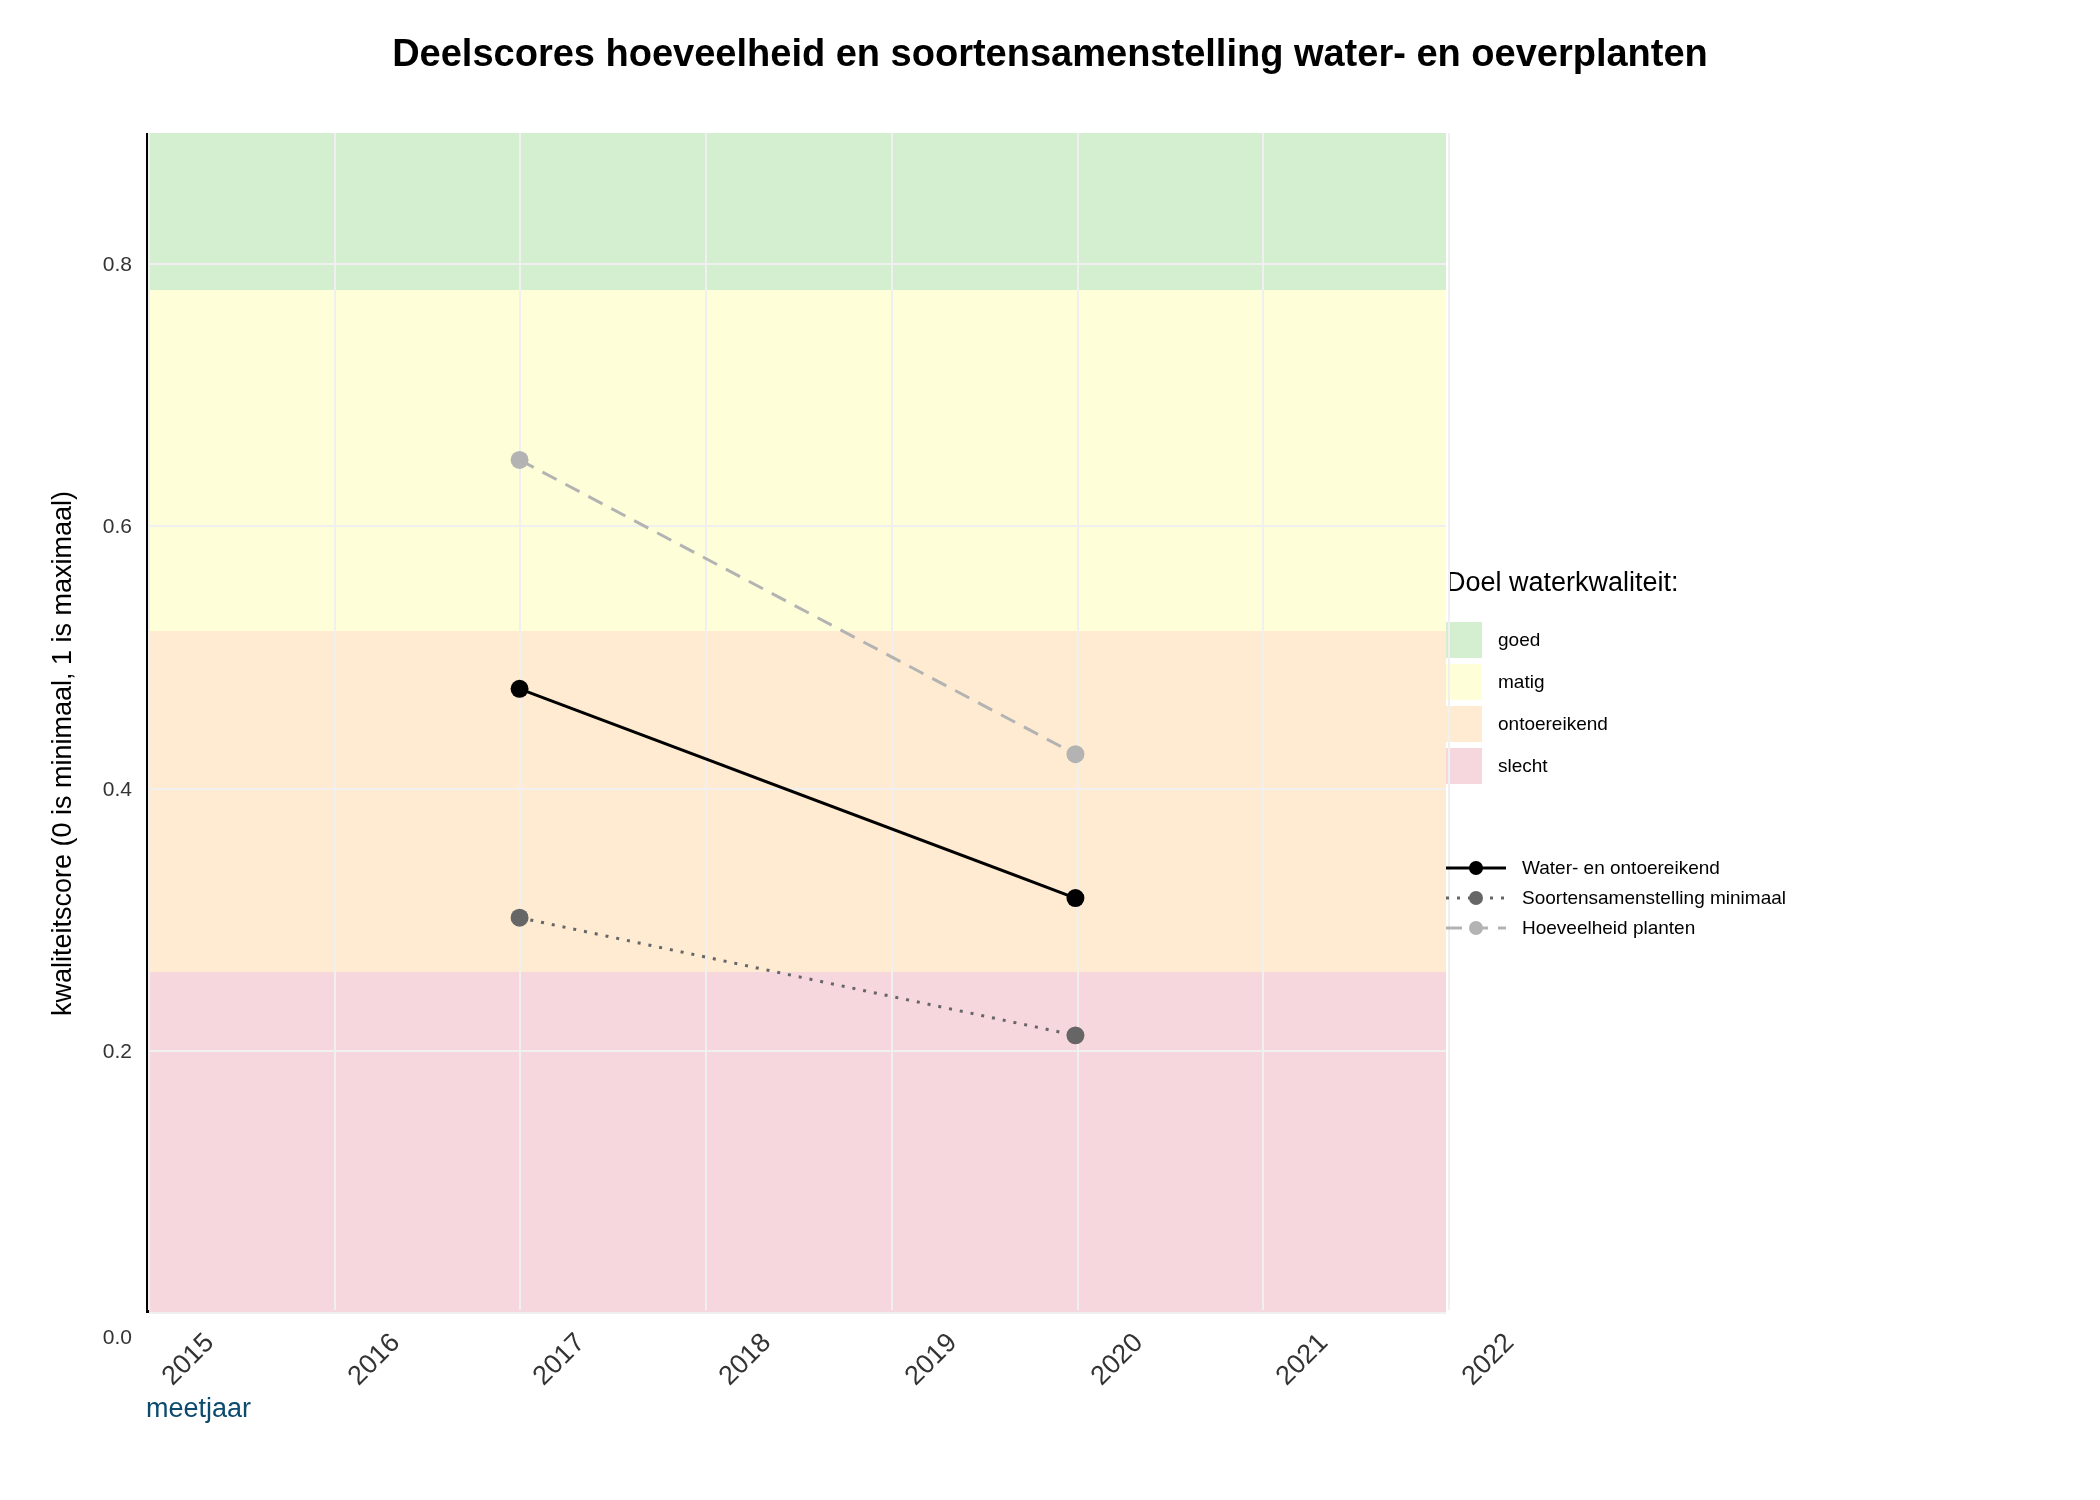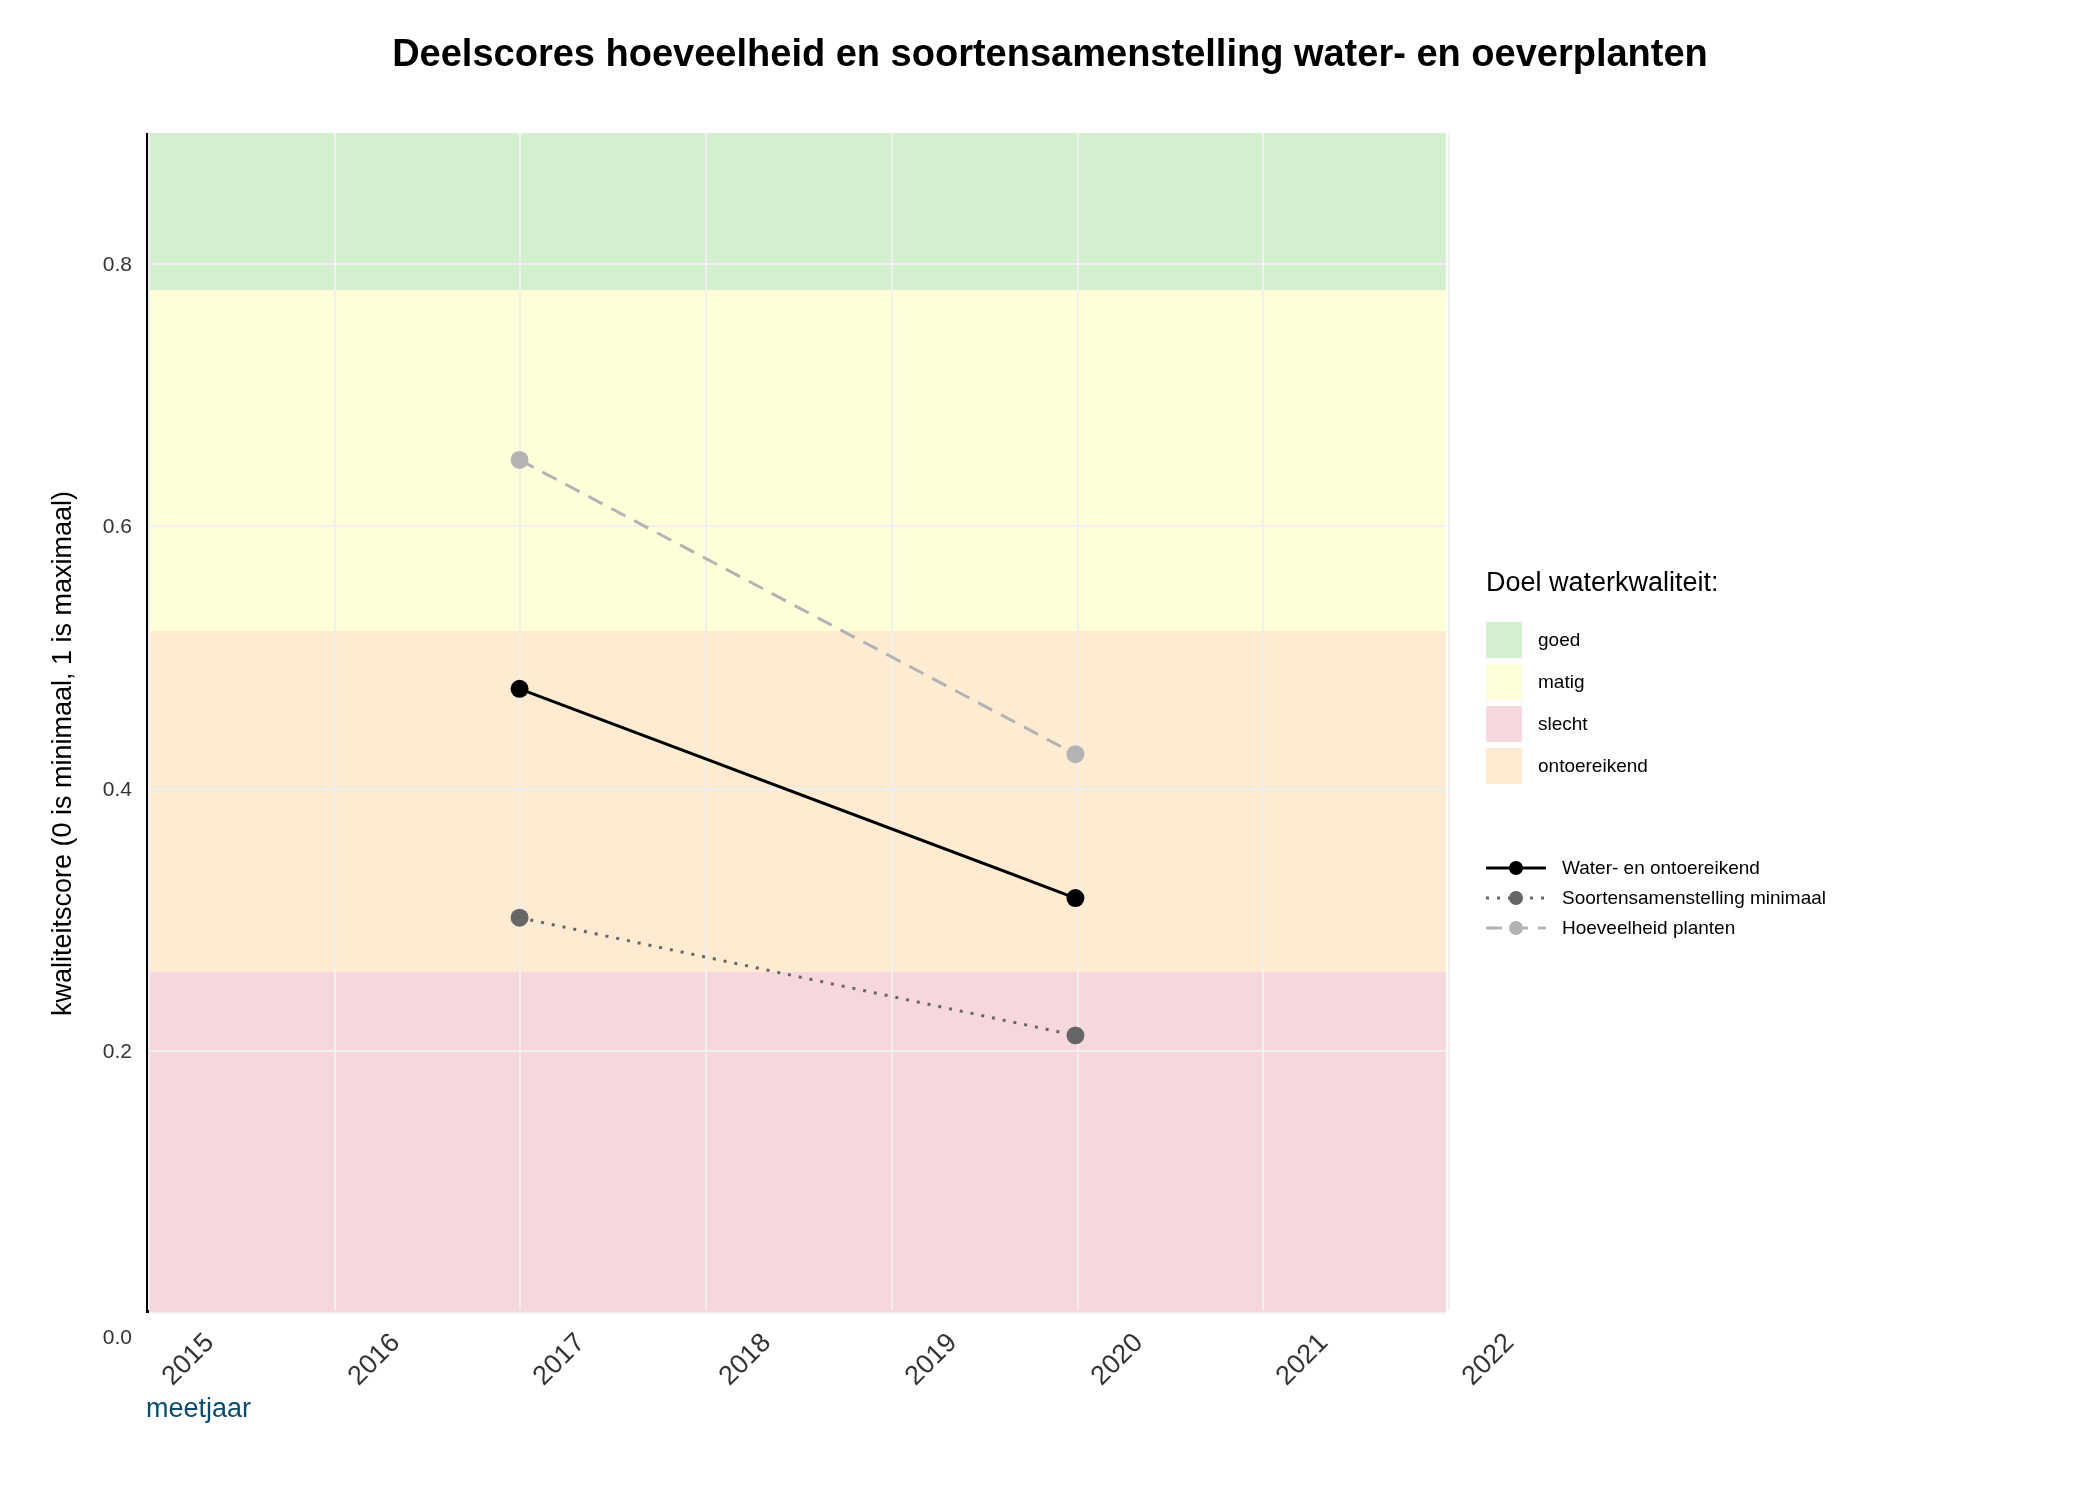--- a/index.html
+++ b/index.html
@@ -118,21 +118,20 @@
     position: absolute;
     left: 0;
     top: 1300px;
     width: 1300px;
     text-align: left;
     font-size: 27px;
     color: #0c4a6e;
   }
   .legend-col {
     width: 560px;
-    padding-left: 40px;
     display: flex;
     flex-direction: column;
     justify-content: center;
     gap: 10px;
   }
   .legend-block-title {
     font-size: 27px;
     color: #000;
     margin: 6px 0 8px 0;
   }
@@ -228,26 +227,26 @@
       <div id="legend-bands">
           <div class="legend-item">
             <div class="legend-swatch" style="background: rgb(212, 238, 208);"></div>
             <span class="legend-label">goed</span>
           </div>
           <div class="legend-item">
             <div class="legend-swatch" style="background: rgb(254, 255, 216);"></div>
             <span class="legend-label">matig</span>
           </div>
           <div class="legend-item">
+            <div class="legend-swatch" style="background: rgb(254, 235, 209);"></div>
+            <span class="legend-label">ontoereikend</span>
+          </div>
+          <div class="legend-item">
             <div class="legend-swatch" style="background: rgb(247, 215, 222);"></div>
             <span class="legend-label">slecht</span>
-          </div>
-          <div class="legend-item">
-            <div class="legend-swatch" style="background: rgb(254, 235, 209);"></div>
-            <span class="legend-label">ontoereikend</span>
           </div>
         </div>
       <div class="legend-gap"></div>
       <div id="legend-series">
           <div class="legend-item">
             <div class="legend-line-swatch"><svg width="60" height="24">
                 <line x1="0" y1="12" x2="60" y2="12" stroke="#000000" stroke-width="3"></line>
                 <circle cx="30" cy="12" r="7" fill="#000000"></circle>
               </svg></div>
             <span class="legend-label">Water- en ontoereikend</span>

